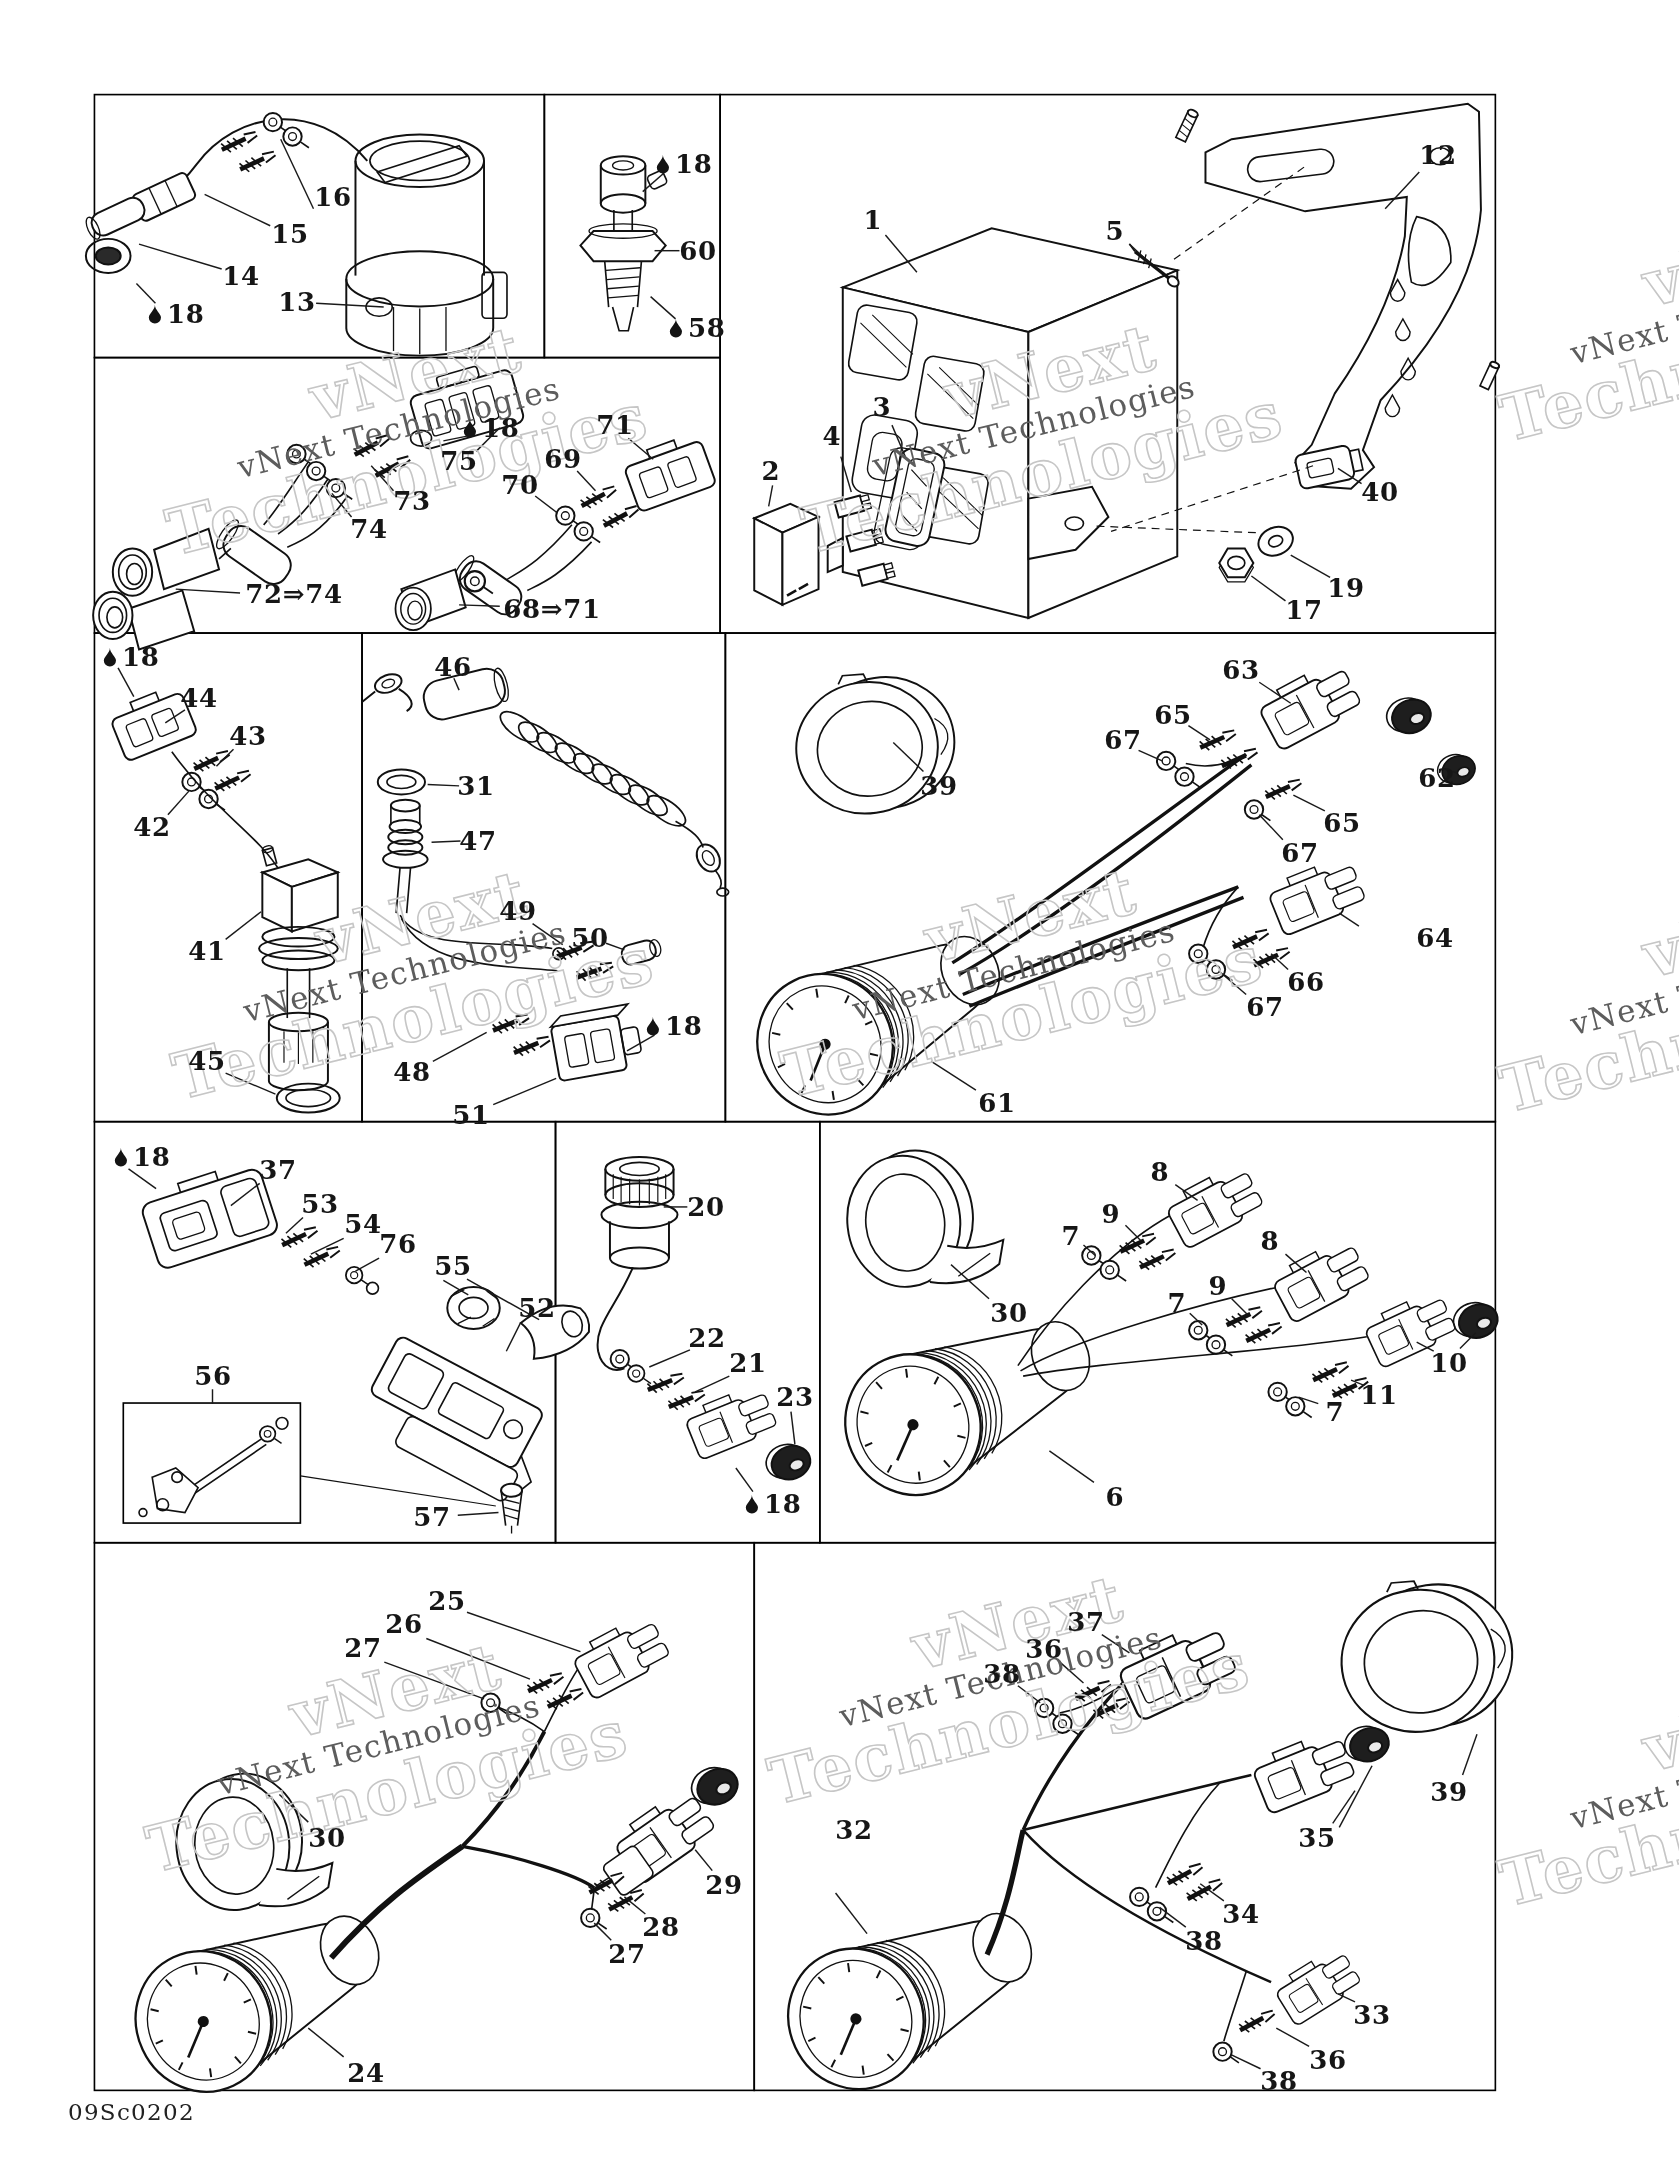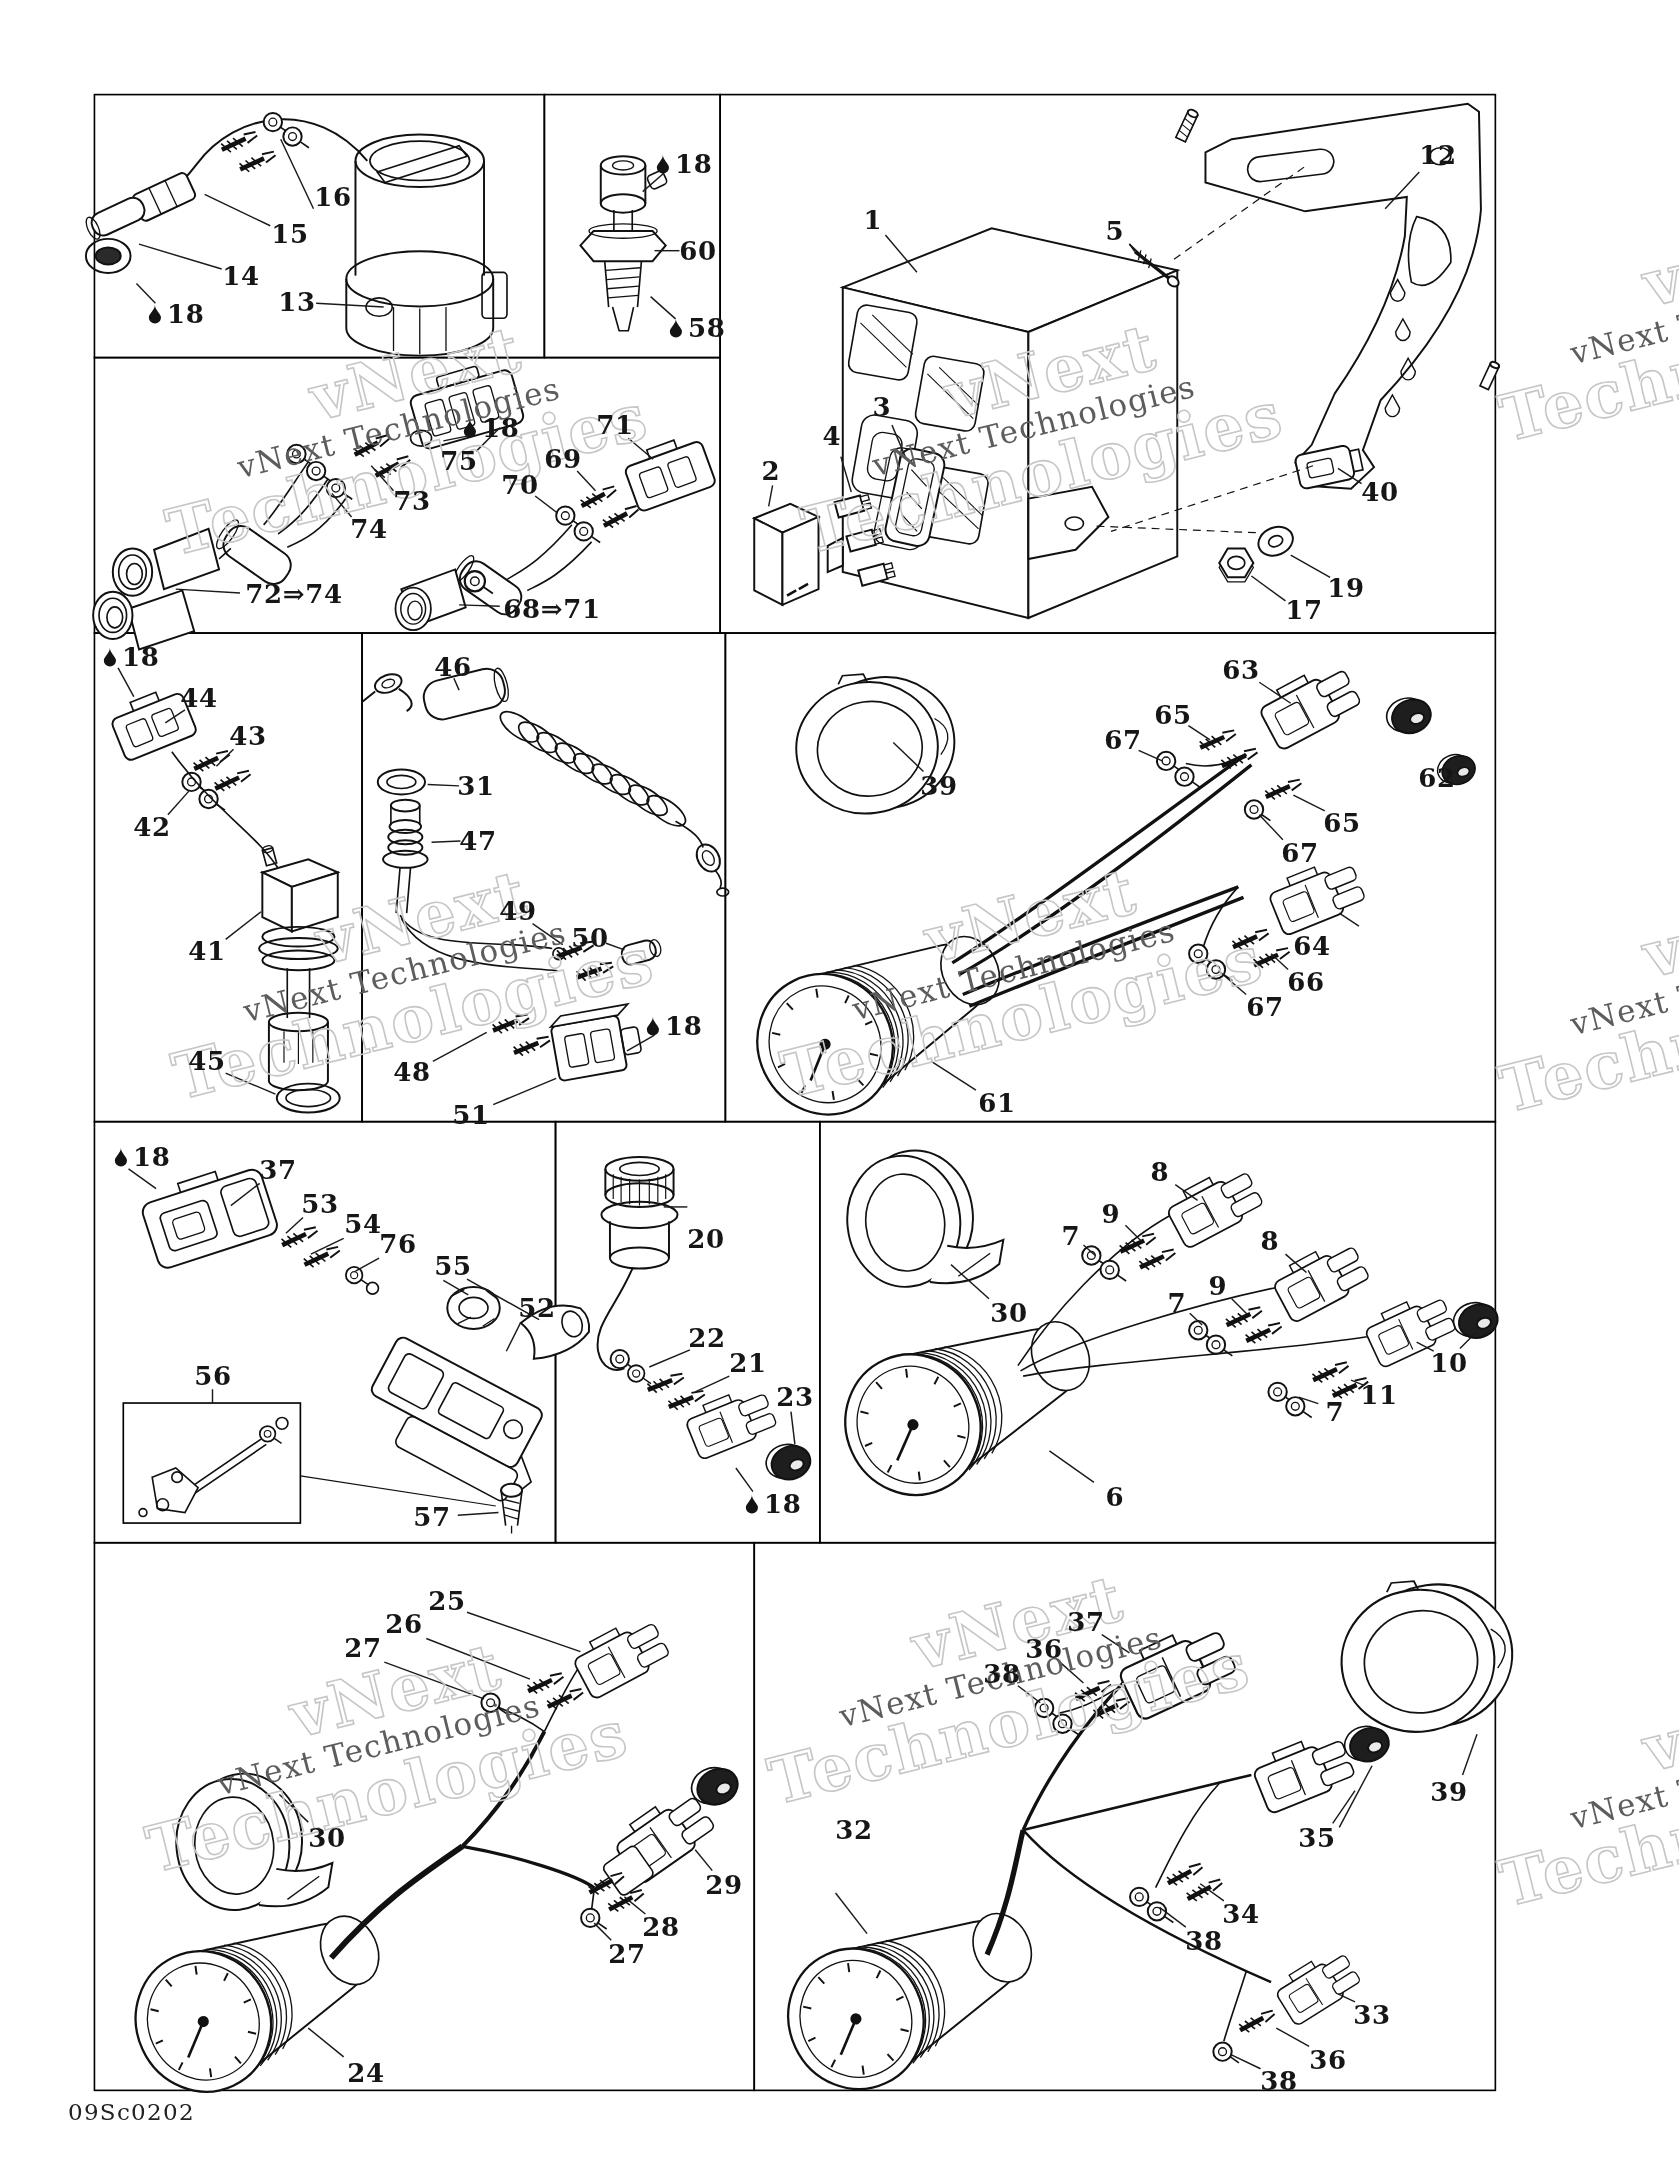--- a/index.html
+++ b/index.html
@@ -877,21 +877,21 @@
       </div>
       <div class="callout" style="left: 1437px; top: 778px;">
         <span>62</span>
       </div>
       <div class="callout" style="left: 1342px; top: 823px;">
         <span>65</span>
       </div>
       <div class="callout" style="left: 1300px; top: 853px;">
         <span>67</span>
       </div>
-      <div class="callout" style="left: 1312px; top: 938px; margin-top: 8px;">
+      <div class="callout" style="left: 1435px; top: 938px;">
         <span>64</span>
       </div>
       <div class="callout" style="left: 1306px; top: 982px;">
         <span>66</span>
       </div>
       <div class="callout" style="left: 1265px; top: 1007px;">
         <span>67</span>
       </div>
       <div class="callout" style="left: 997px; top: 1103px;">
         <span>61</span>
@@ -919,21 +919,21 @@
       </div>
       <div class="callout" style="left: 537px; top: 1308px;">
         <span>52</span>
       </div>
       <div class="callout" style="left: 213px; top: 1376px;">
         <span>56</span>
       </div>
       <div class="callout" style="left: 432px; top: 1517px;">
         <span>57</span>
       </div>
-      <div class="callout" style="left: 706px; top: 1207px; margin-top: 32px;">
+      <div class="callout" style="left: 706px; top: 1207px;">
         <span>20</span>
       </div>
       <div class="callout" style="left: 707px; top: 1338px;">
         <span>22</span>
       </div>
       <div class="callout" style="left: 748px; top: 1363px;">
         <span>21</span>
       </div>
       <div class="callout" style="left: 795px; top: 1397px;">
         <span>23</span>

